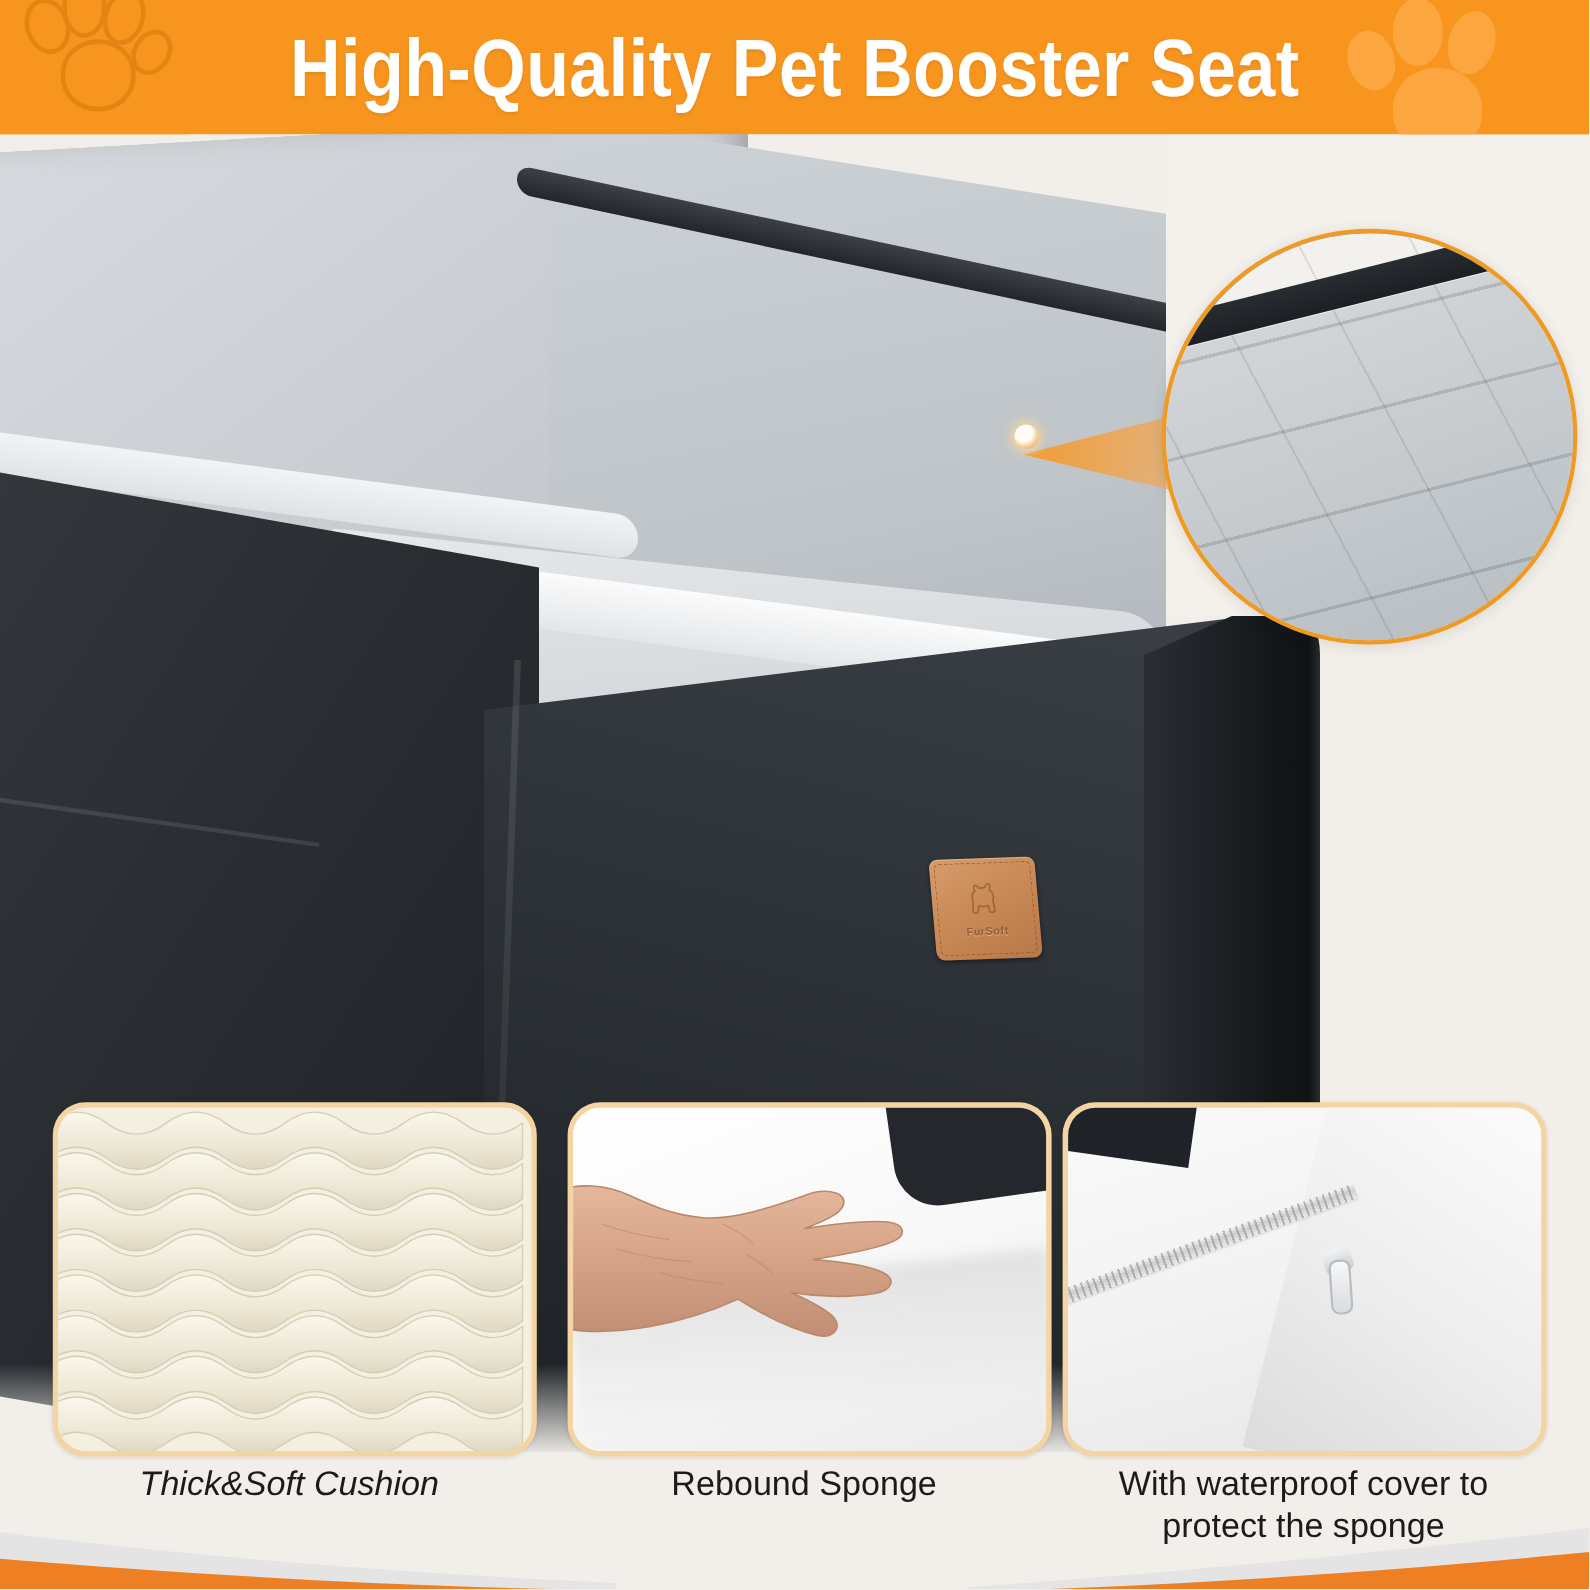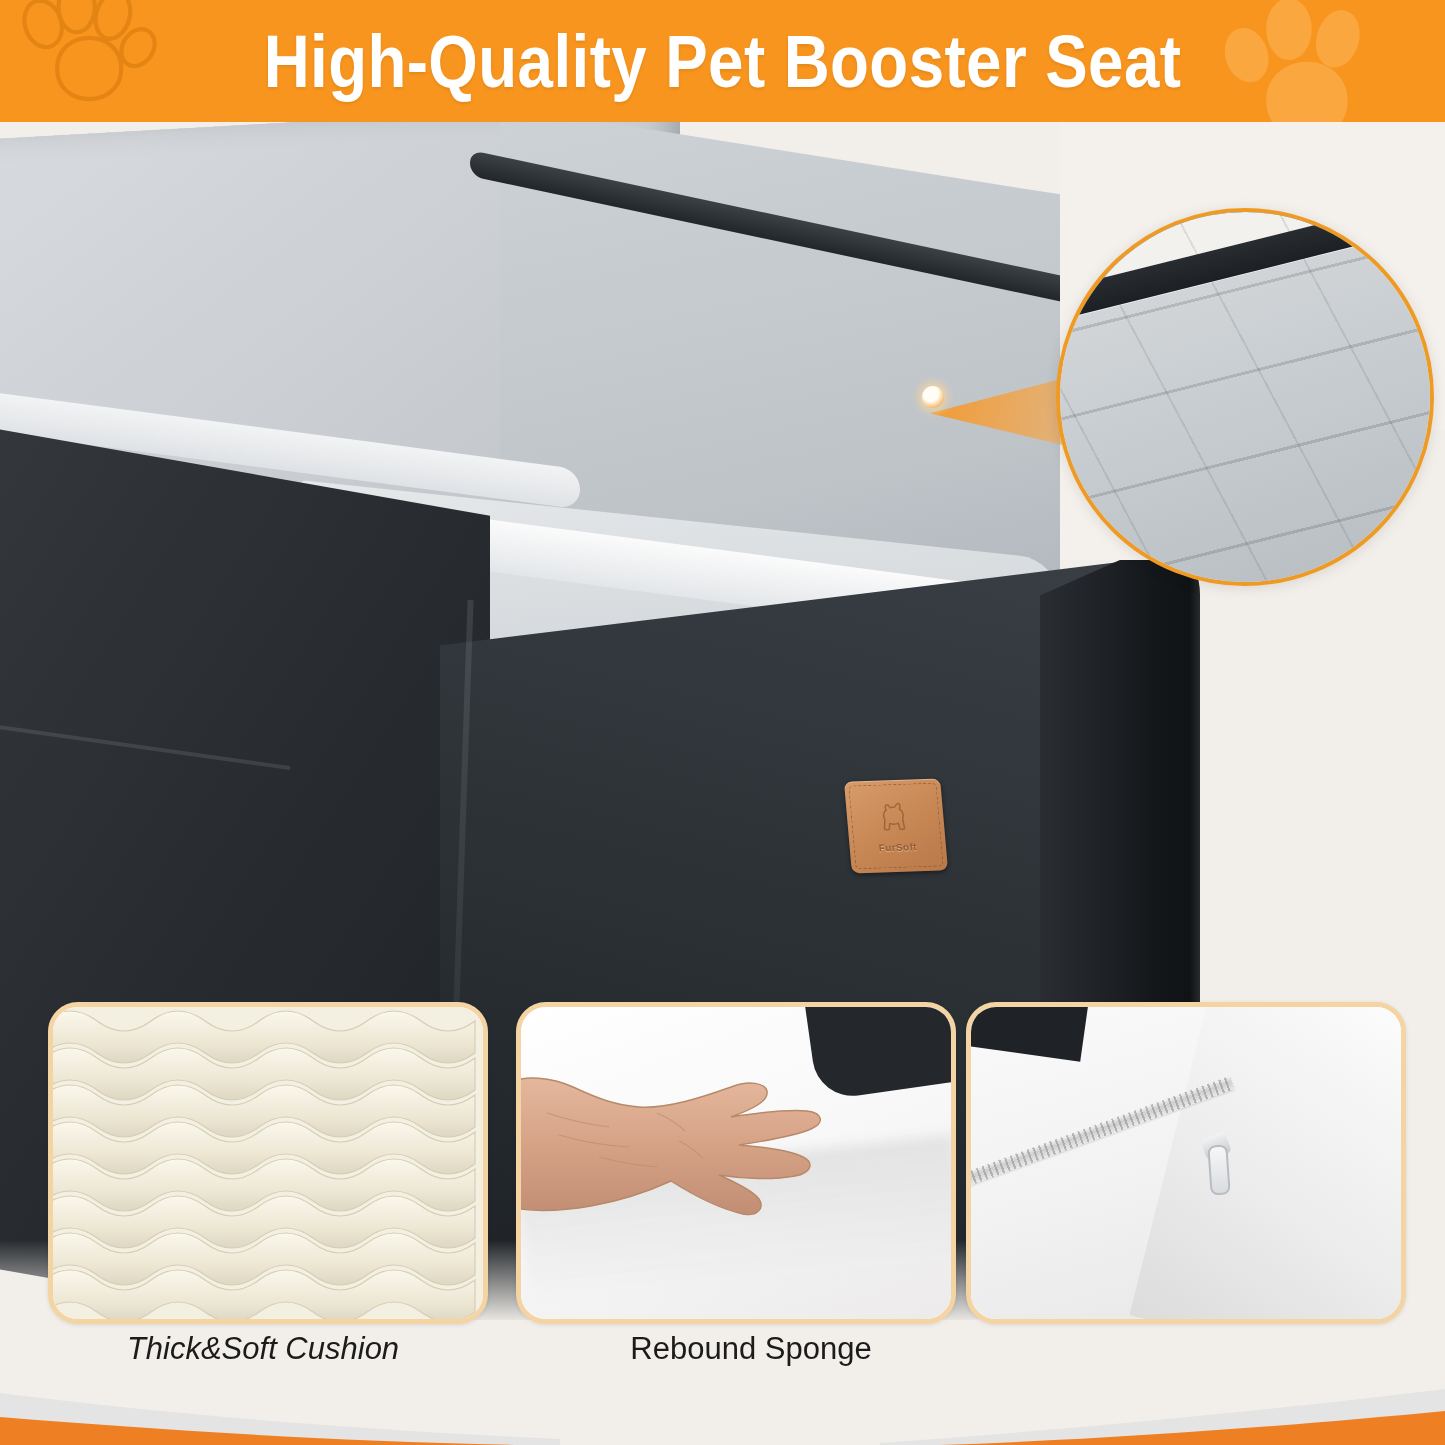--- a/index.html
+++ b/index.html
@@ -252,21 +252,21 @@
   }
 
   
   .captions{position:absolute;left:0;top:1330px;width:1445px;height:115px;}
   .cap{
     position:absolute;top:0;text-align:center;
     font-size:31px;line-height:38px;color:#1b1b1b;
     font-family:"Liberation Sans","DejaVu Sans",sans-serif;
   }
   .cap-1{left:48px;width:430px;font-style:italic;}
-  .cap-2{left:536px;width:430px;}
+  .cap-2{left:516px;width:430px;}
   .cap-3{left:950px;width:470px;}
 
   
   .swoosh{position:absolute;left:0;bottom:0;width:1445px;height:90px;pointer-events:none;overflow:hidden;}
 </style>
 </head>
 <body>
 
 <div class="stage">
 
@@ -394,20 +394,22 @@
       </div>
       <div class="zip-slider"></div>
       <div class="zip-pull"></div>
     </div>
   </div>
 
   <div class="captions">
     <div class="cap cap-1">Thick&amp;Soft Cushion</div>
     <div class="cap cap-2">Rebound Sponge</div>
     <div class="cap cap-3">
+      <div>With waterproof cover to</div>
+      <div>protect the sponge</div>
     </div>
   </div>
 
   <svg class="swoosh" viewBox="0 0 1445 90" preserveAspectRatio="none">
     <path d="M0 38 C160 58 340 74 560 84 L560 90 L0 90 Z" fill="#E3E4E3"></path>
     <path d="M0 62 C150 74 320 86 520 90 L0 90 Z" fill="#EE7F22"></path>
     <path d="M1445 34 C1280 54 1080 74 880 88 L880 90 L1445 90 Z" fill="#E3E4E3"></path>
     <path d="M1445 56 C1300 70 1120 84 940 90 L1445 90 Z" fill="#EE7F22"></path>
   </svg>
 

